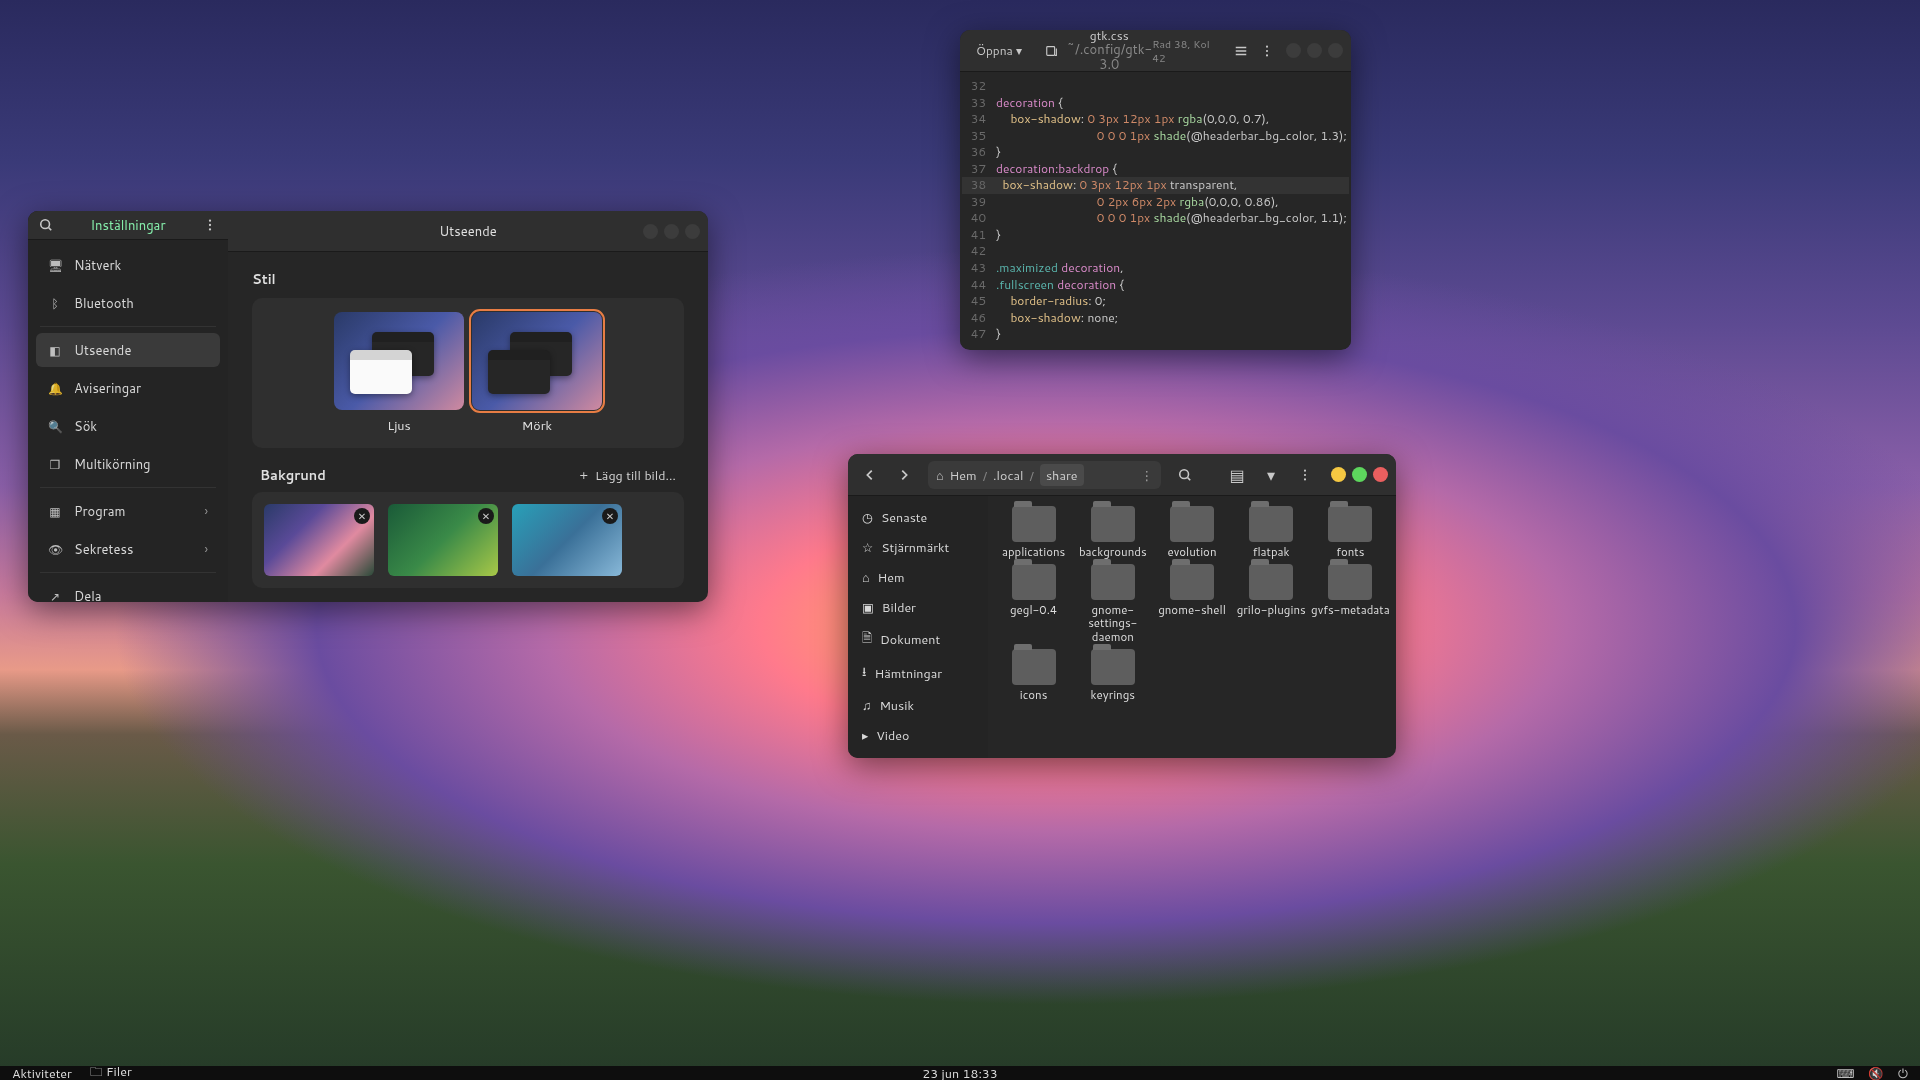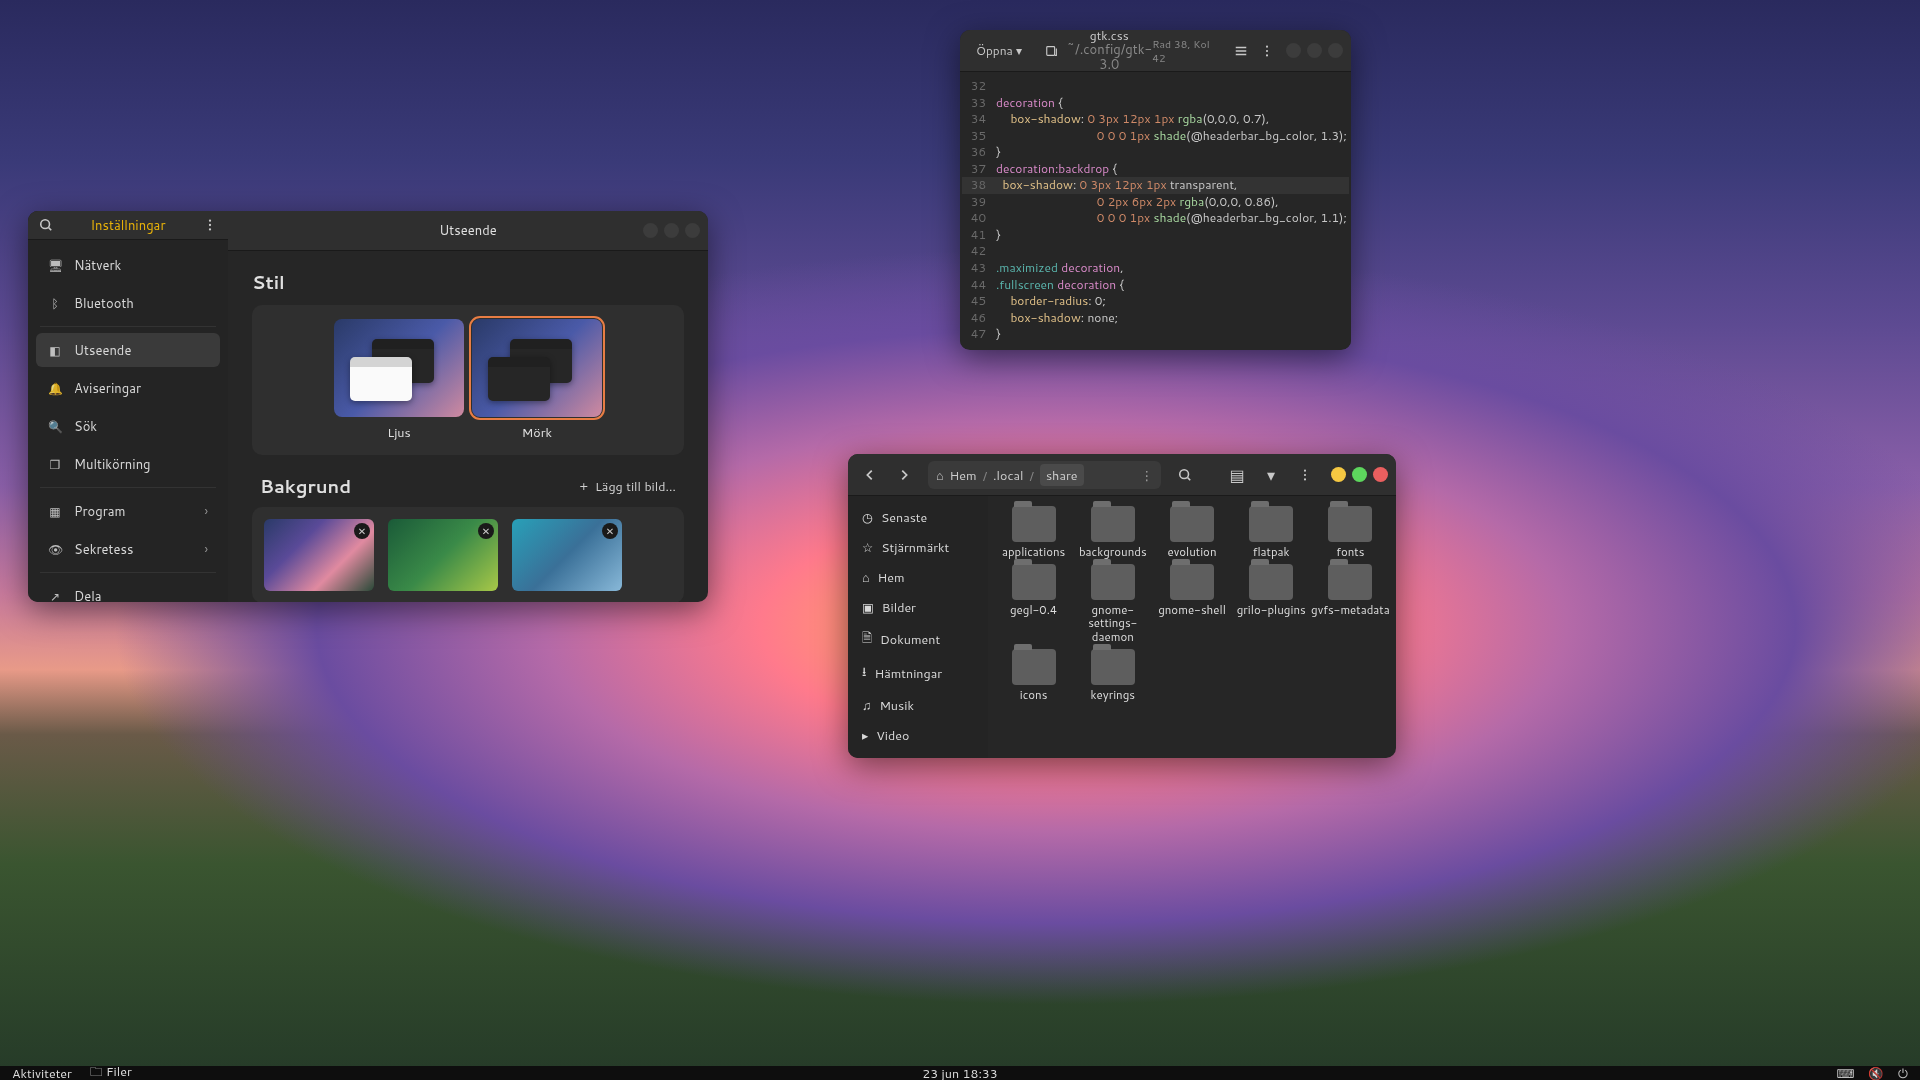--- a/index.html
+++ b/index.html
@@ -13,33 +13,33 @@
 .win-controls { display: flex; gap: 6px; margin-left: auto; }
 .win-dot { width: 15px; height: 15px; border-radius: 50%; background: #3c3c3c; }
 .win-dot.y { background: #f5c842; } .win-dot.g { background: #5dd65d; } .win-dot.r { background: #ea5f5f; }
 .icon-btn { width: 28px; height: 28px; display: inline-flex; align-items: center; justify-content: center; border-radius: 6px; color: #c8c8c8; }
 
 
 #settings { left: 28px; top: 211px; width: 680px; height: 391px; display: flex; flex-direction: column;}
 #settings .body { display: flex; flex: 1; min-height: 0;}
 #settings .sidebar { width: 200px; background: #242424; display: flex; flex-direction: column; padding-top: 0;}
 #settings .side-head { height: 42px; display:flex; align-items:center; padding: 0 4px; border-bottom:1px solid #1a1a1a; background:#2f2f2f;}
-#settings .side-head .title{ flex:1; text-align:center; font-size:13px; color:#eab308;}
+#settings .side-head .title{ flex:1; text-align:center; font-size:13px; color:#86efac;}
 #settings .nav { padding: 6px 4px; display:flex; flex-direction:column; gap:0;}
 .nav-item { display:flex; align-items:center; gap:12px; padding: 8px 12px; font-size:13px; border-radius:6px; margin:2px 4px; color:#d8d8d8;}
 .nav-item.selected { background:#3a3a3a; }
 .nav-item .chev { margin-left:auto; opacity:.6;}
 .nav-sep{height:1px;background:#333;margin:4px 8px;}
 .nav-icon{width:14px;text-align:center;opacity:.85;font-size:12px;}
 #settings .main { flex:1; display:flex; flex-direction:column;}
 #settings .main-head{height:42px;background:#2f2f2f;display:flex;align-items:center;justify-content:center;border-bottom:1px solid #1a1a1a;position:relative;}
 #settings .main-head .title{font-size:13px;}
 #settings .main-head .win-controls{position:absolute;right:8px;}
 #settings .content{padding:18px 24px; overflow:auto;}
-.sect-label{font-size:18px; font-weight:600; margin-bottom:10px;}
+.sect-label{font-size:13px; font-weight:600; margin-bottom:10px;}
 .style-card{background:#2f2f2f;border-radius:10px;padding:14px;display:flex;gap:8px;justify-content:center;}
 .style-opt{display:flex;flex-direction:column;align-items:center;gap:6px;}
 .style-thumb{width:130px;height:98px;border-radius:8px;background:linear-gradient(135deg,#2a3a68,#4a5aa8,#d08aa0);position:relative;overflow:hidden;}
 .style-thumb.sel{outline:2px solid #e87d44;outline-offset:1px;}
 .mini-win{position:absolute;width:62px;height:44px;border-radius:5px;box-shadow:0 2px 6px rgba(0,0,0,.4);}
 .mini-win.dark{background:#262626;} .mini-win.light{background:#fafafa;}
 .mini-win .mh{height:10px;background:rgba(0,0,0,.15);border-radius:5px 5px 0 0;}
 .style-opt .lbl{font-size:12.5px;}
 .bg-head{display:flex;align-items:center;margin:18px 8px 8px;justify-content:center;}
 .bg-head .add{margin-left:auto;font-size:12.5px;color:#d0d0d0;}

